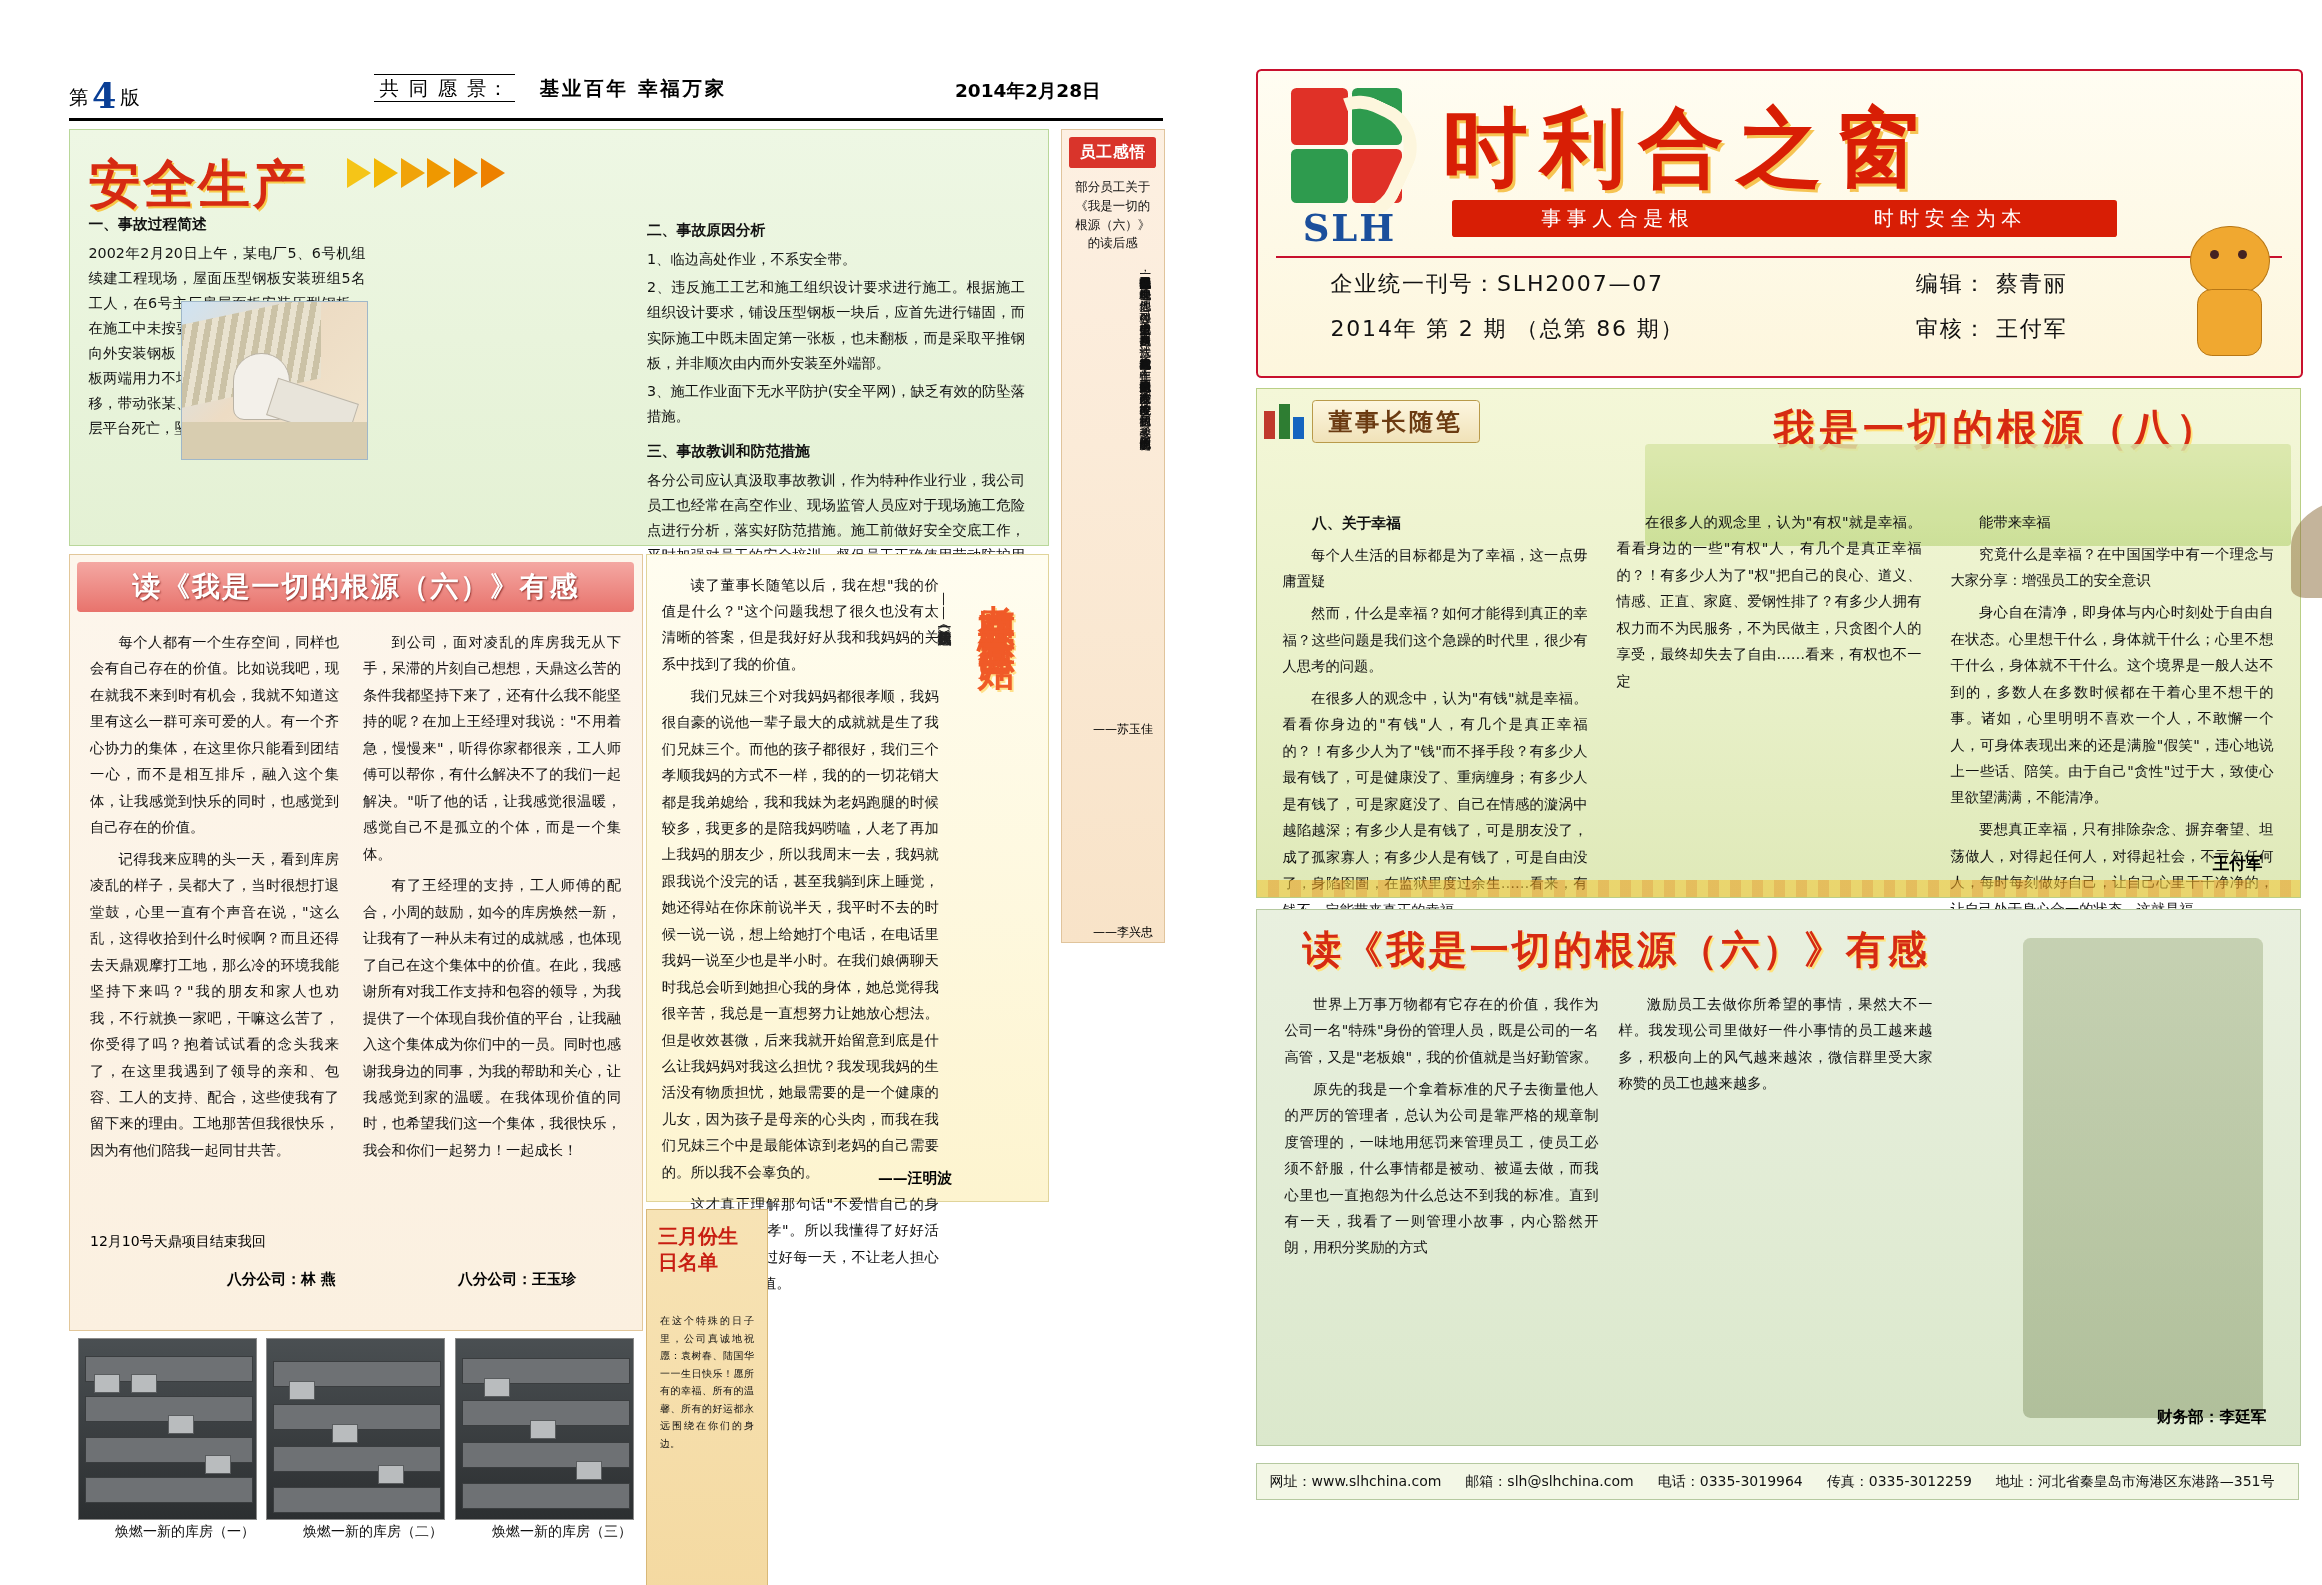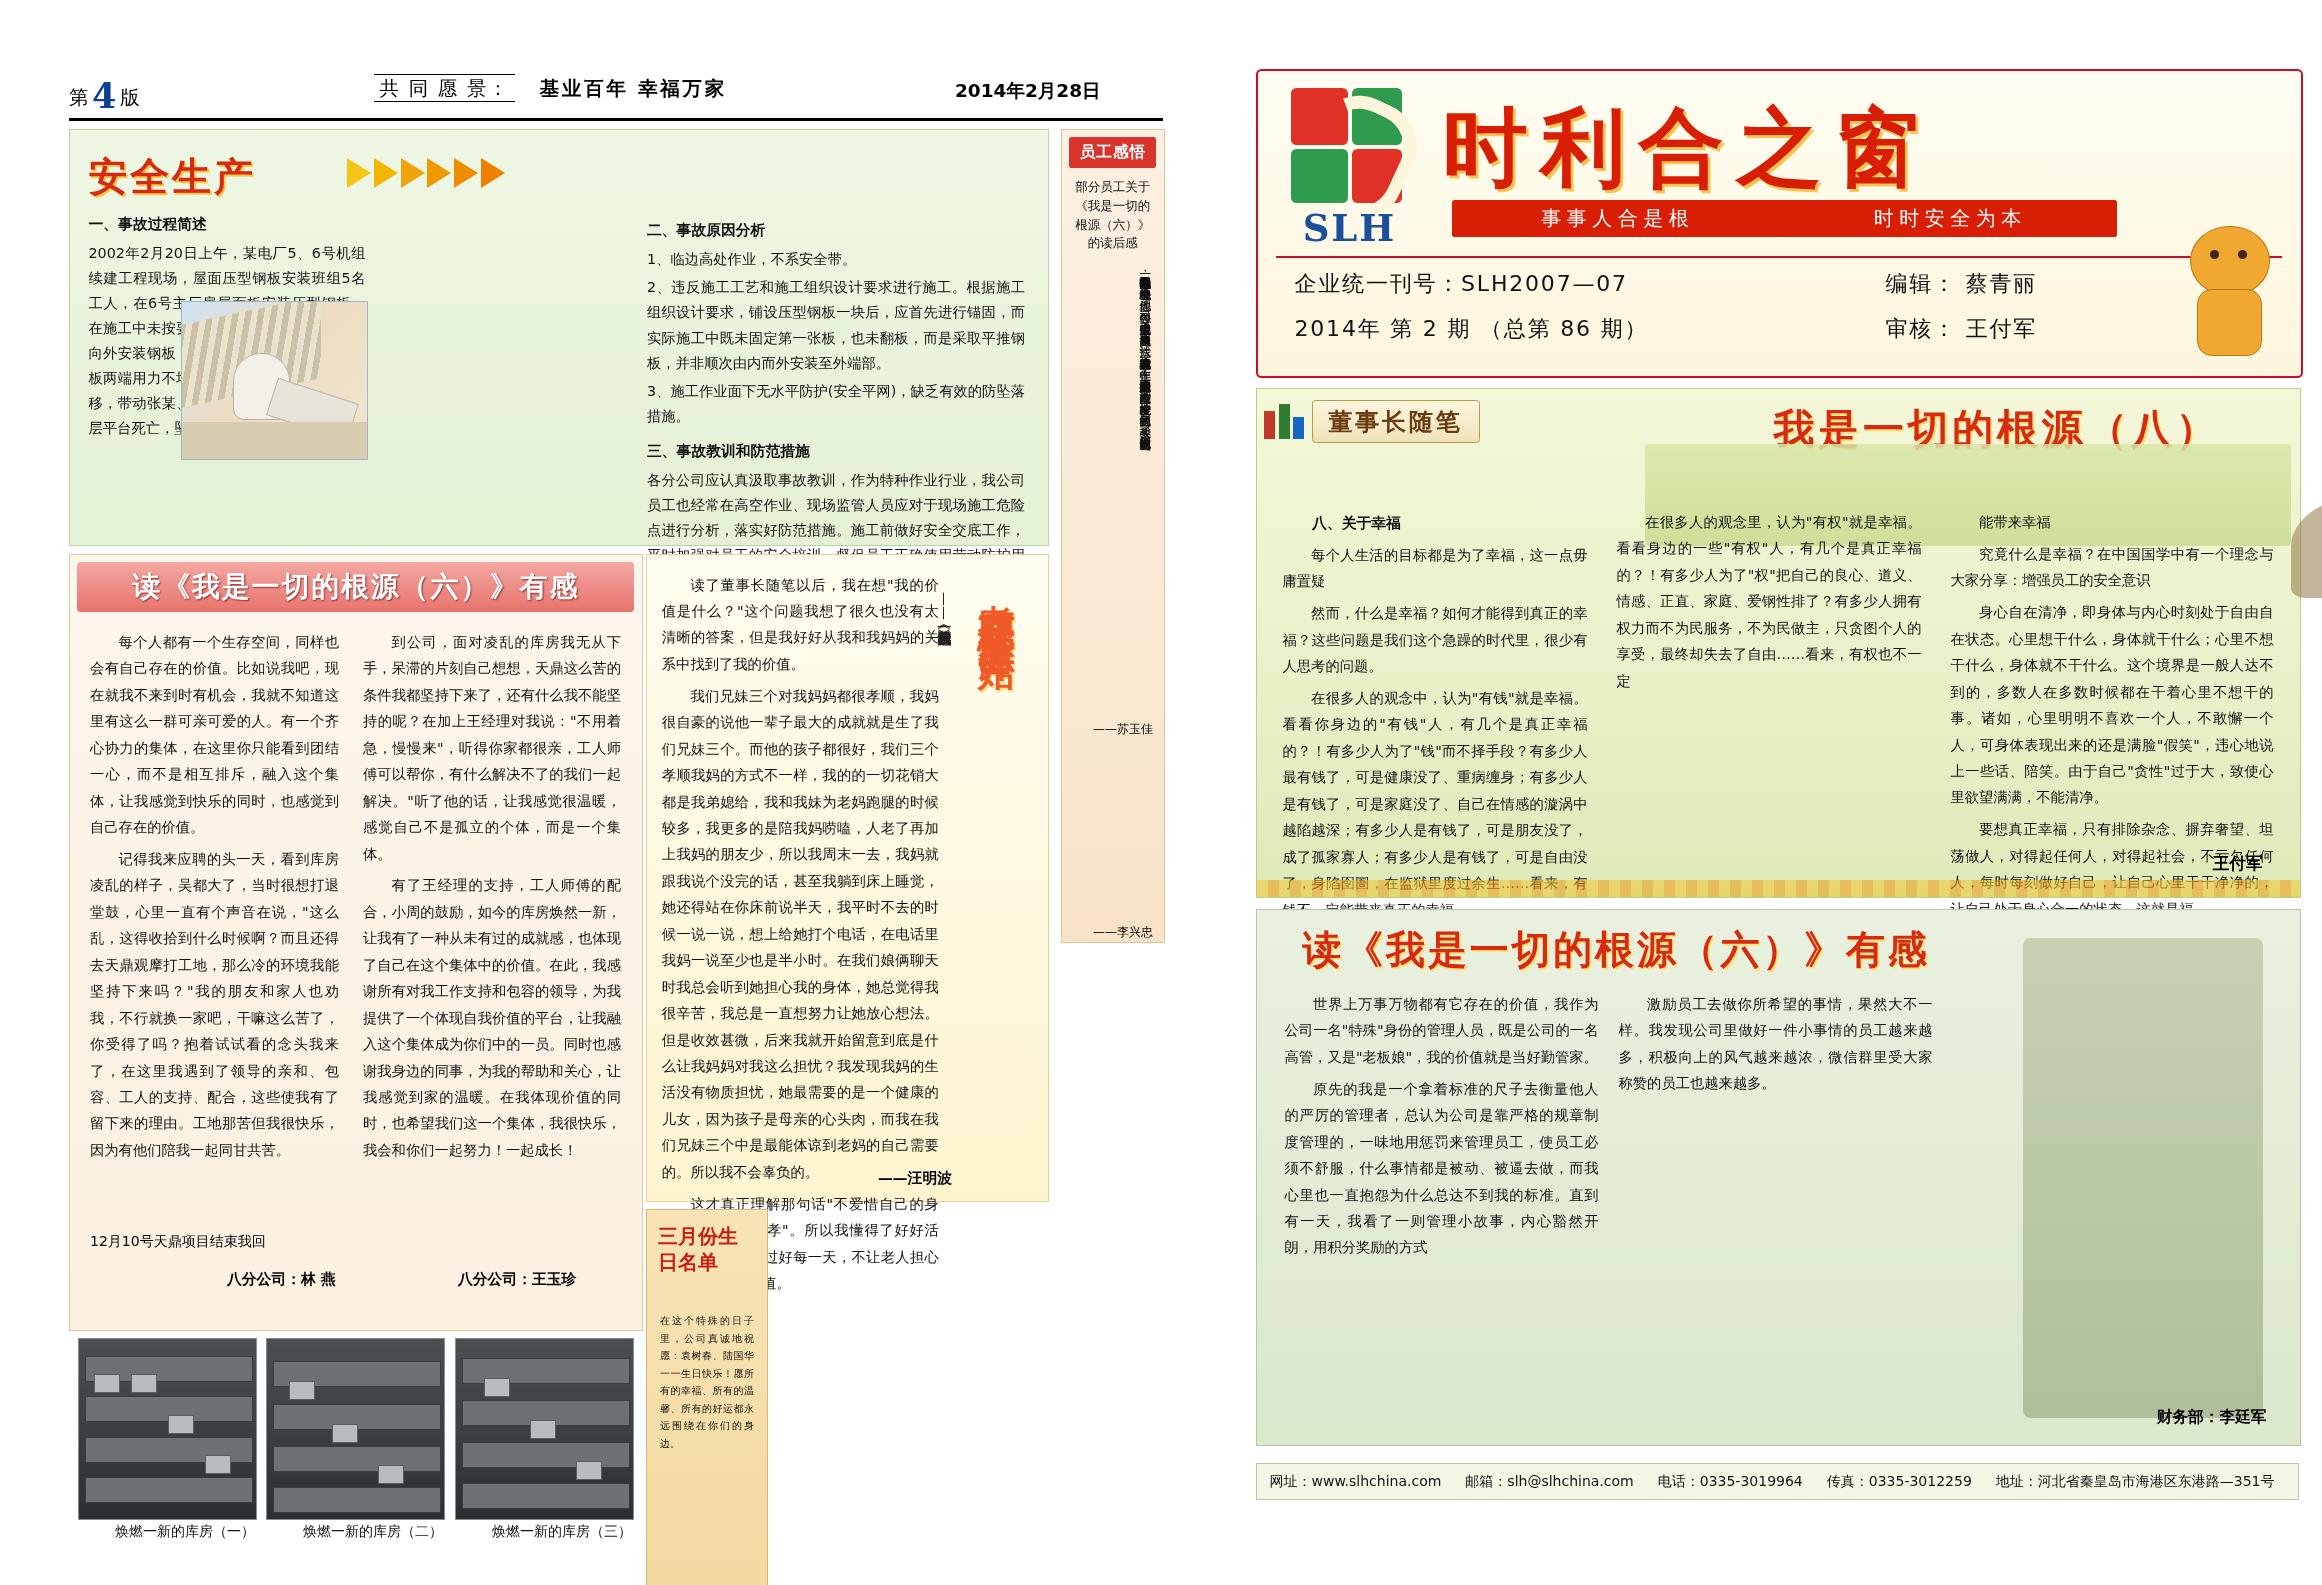--- a/index.html
+++ b/index.html
@@ -19,21 +19,21 @@
   .mh-pageno .num{font-size:35px;font-weight:bold;color:#0a3f96;font-family:"DejaVu Serif","Liberation Serif",serif;vertical-align:-3.7px;padding:0 3.7px;}
   .mh-center{position:absolute;left:305px;top:5.5px;font-size:19.4px;color:#000;letter-spacing:1.8px;}
   .mh-center .lbl{border-bottom:1.8px solid #000;border-top:1.8px solid #000;padding:1.8px 5.5px;}
   .mh-center .val{font-weight:bold;margin-left:25px;letter-spacing:2.8px;}
   .mh-date{position:absolute;left:886px;top:9.2px;font-size:18.5px;font-weight:bold;}
   .mh-rule{position:absolute;left:69px;top:118px;width:1094px;height:2.8px;background:#000;}
 
   
   .safety-box{position:absolute;left:69px;top:129px;width:978px;height:415px;
     background:linear-gradient(180deg,#eef7e4 0%,#e4f1d4 100%);border:0.9px solid #b9d79a;}
-  .safety-title{position:absolute;left:18.5px;top:20px;font-size:39px;font-weight:bold;color:#d62a12;
+  .safety-title{position:absolute;left:18.5px;top:20px;font-size:52px;font-weight:bold;color:#d62a12;
     font-family:"DejaVu Serif","Liberation Serif",serif;letter-spacing:2.8px;
     text-shadow:1.8px 1.8px 0 #f7c94a;}
   .arrows{position:absolute;left:277px;top:28px;display:flex;gap:2.8px;}
   .arrows i{display:block;width:0;height:0;border-left:24px solid #f0a30a;border-top:15.7px solid transparent;border-bottom:15.7px solid transparent;}
   .arrows i:nth-child(1){border-left-color:#f5c518;}
   .arrows i:nth-child(2){border-left-color:#f2b705;}
   .arrows i:nth-child(3){border-left-color:#f0a30a;}
   .arrows i:nth-child(4){border-left-color:#ef9800;}
   .arrows i:nth-child(5){border-left-color:#ee8c00;}
   .arrows i:nth-child(6){border-left-color:#ed8000;}
@@ -117,21 +117,21 @@
   .np-logo .scurve{position:absolute;left:28px;top:9.2px;width:79px;height:96px;
     border:13px solid #fdf6dd;border-radius:46px;border-left-color:transparent;border-bottom-color:transparent;transform:rotate(25deg);}
   .np-logo .slh{position:absolute;left:7.4px;top:118px;width:129px;text-align:center;font-size:37px;font-weight:bold;color:#1b4f9c;font-family:"DejaVu Serif","Liberation Serif",serif;letter-spacing:1.8px;}
   .np-title{position:absolute;left:185px;top:20px;width:683px;font-size:85px;font-weight:bold;color:#d81e05;
     font-family:"DejaVu Serif","Liberation Serif",serif;letter-spacing:13px;text-shadow:2.8px 2.8px 0 #f6c453;white-space:nowrap;}
   .np-slogan{position:absolute;left:194px;top:129px;width:665px;height:37px;background:#d81e05;border-radius:2.8px;
     color:#fff;font-size:20px;letter-spacing:5.5px;display:flex;align-items:center;justify-content:space-around;}
   .np-line{position:absolute;left:18.5px;top:185px;width:1006px;height:1.8px;background:#c8102e;}
   .np-info{position:absolute;left:37px;top:198px;width:969px;font-size:22px;color:#111;}
   .np-info .row{display:flex;align-items:center;margin-bottom:14.8px;letter-spacing:1.8px;}
-  .np-info .left{width:591px;}
+  .np-info .left{width:591px;margin-left:36px;}
   .np-info .right{width:351px;}
   .np-mascot{position:absolute;right:16.6px;top:148px;width:111px;height:148px;}
   .np-mascot .head{position:absolute;left:16.6px;top:7.4px;width:78px;height:68px;background:#f0a830;border-radius:39px/35px;border:1.8px solid #b87714;}
   .np-mascot .mane{position:absolute;left:3.7px;top:0;width:103px;height:85px;border-radius:50%;background:#e07b1f;z-index:-1;}
   .np-mascot .body{position:absolute;left:24px;top:70px;width:63px;height:65px;background:#f0a830;border-radius:14.8px;border:1.8px solid #b87714;}
   .np-mascot .eye{position:absolute;top:31px;width:9.2px;height:9.2px;background:#422;border-radius:50%;}
 
   
   .essay{position:absolute;left:18.5px;top:388px;width:1043px;height:508px;
     background:linear-gradient(180deg,#f4f7d8 0%,#e8f0c8 60%,#dfe9b8 100%);border:0.9px solid #b9cf86;}

